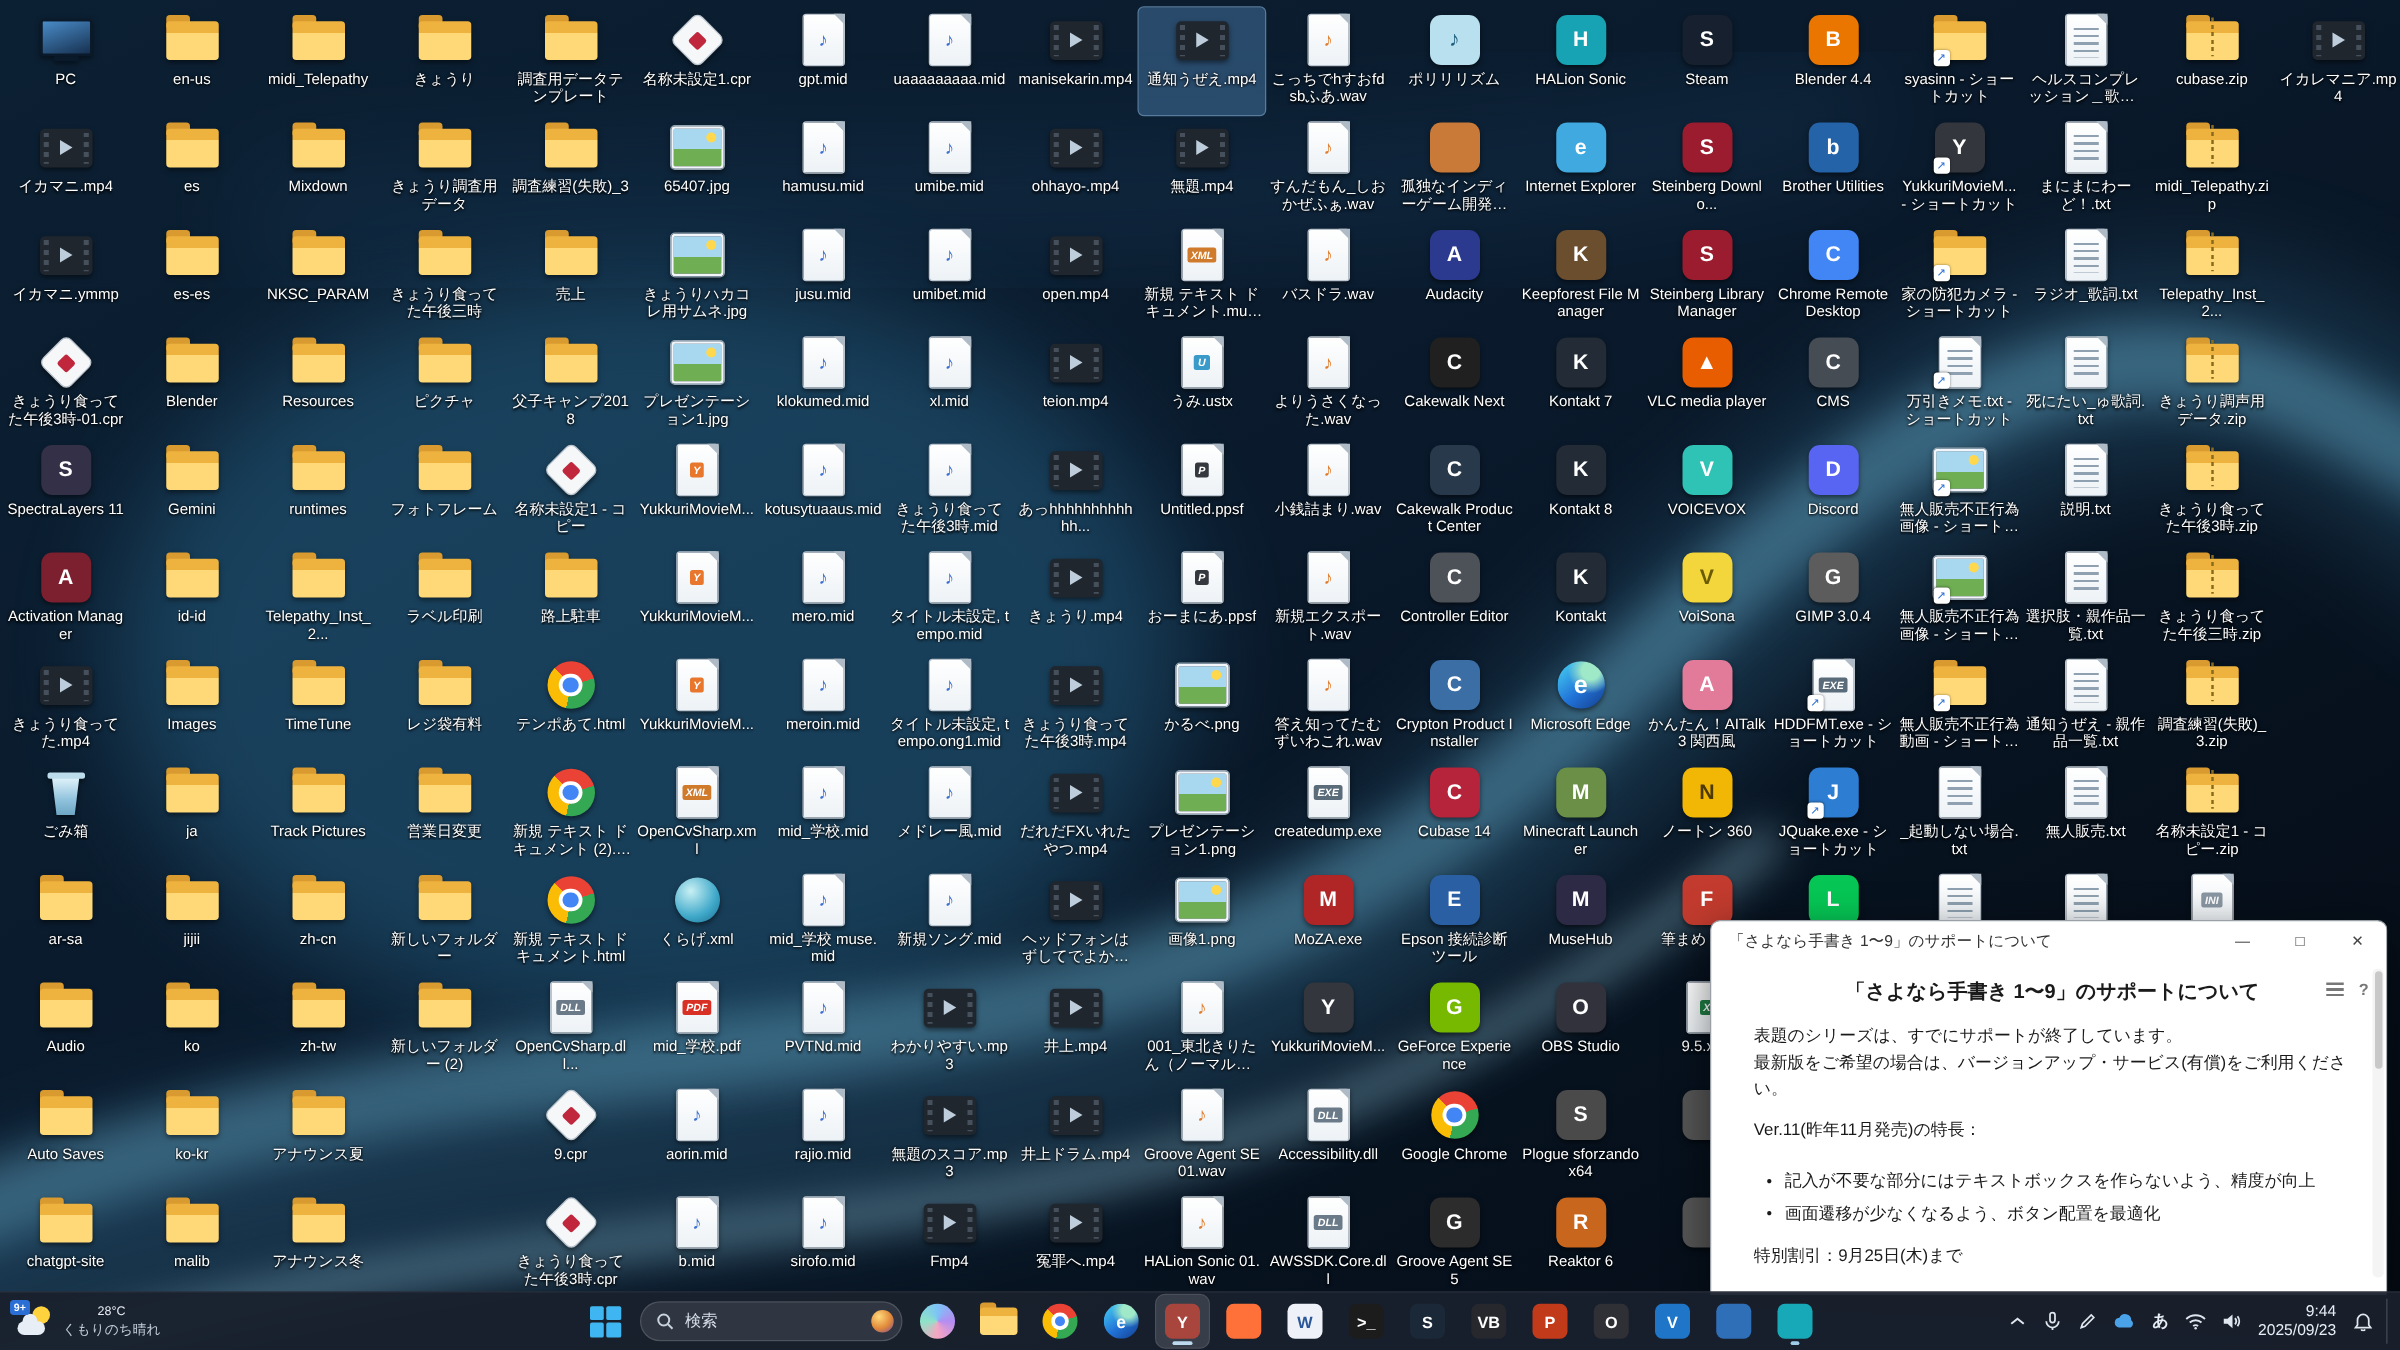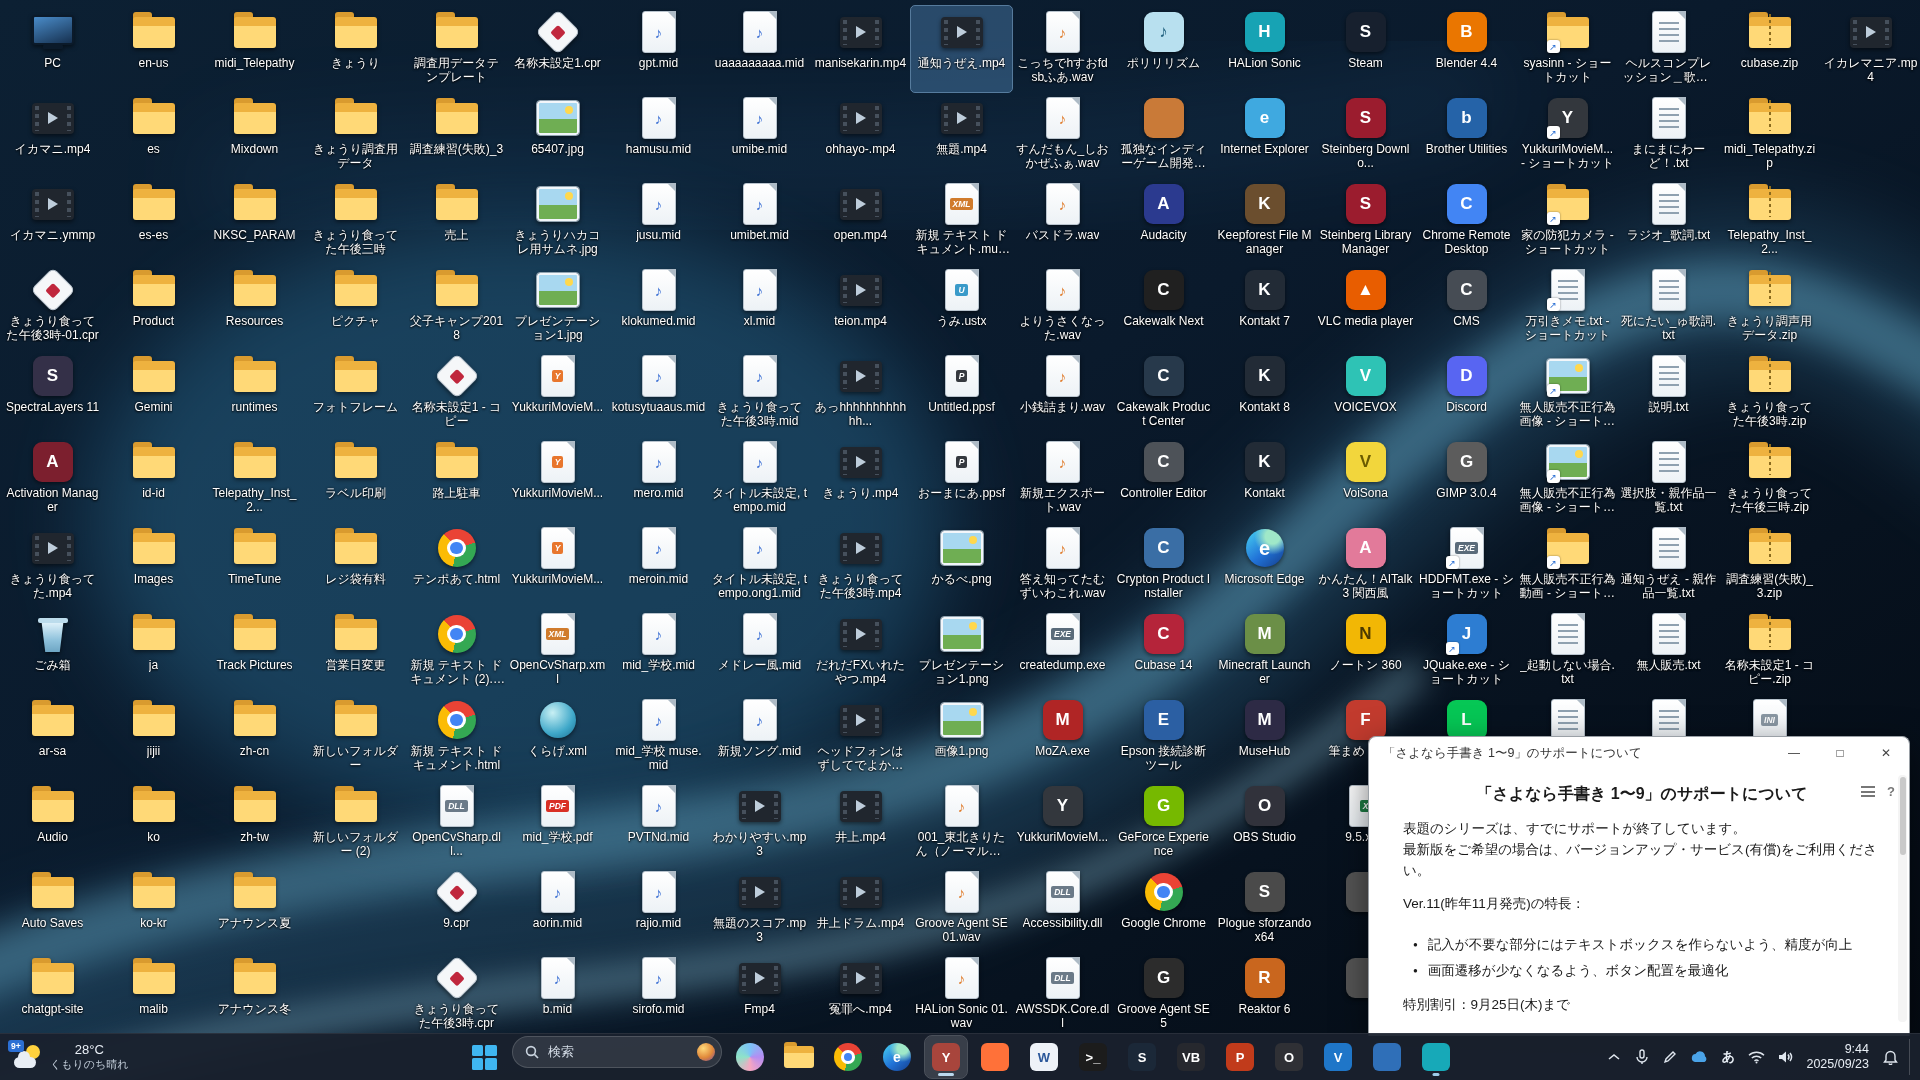--- a/index.html
+++ b/index.html
@@ -100,23 +100,23 @@
       border-top:1px solid rgba(255,255,255,.07);display:flex;align-items:center;color:#e8eef5}
   button{border:0;background:transparent;padding:0;font:inherit;color:inherit}
   #weather{position:absolute;left:4px;display:flex;align-items:center;gap:8px;padding:3px 10px;border-radius:6px}
   .w-ic{position:relative;width:28px;height:26px}
   .w-sun{position:absolute;right:2px;top:1px;width:14px;height:14px;border-radius:50%;background:#ffd23e}
   .w-cloud{position:absolute;left:0;bottom:2px;width:22px;height:11px;border-radius:8px;background:#e8eef5}
   .w-cloud::before{content:"";position:absolute;left:4px;top:-6px;width:12px;height:12px;border-radius:50%;background:#e8eef5}
   .w-badge{position:absolute;left:-6px;top:-4px;background:#2b6fd4;color:#fff;font-size:8.5px;font-weight:bold;
       padding:1px 3px;border-radius:3px}
   .w-txt{display:flex;flex-direction:column;line-height:14px}
-  .w-temp{font-size:13px}
+  .w-temp{font-size:10px}
   .w-cond{font-size:11px;color:#c2cdd9}
-  #tb-center{position:absolute;left:50%;transform:translateX(-50%);display:flex;gap:7px}
+  #tb-center{position:absolute;left:50%;transform:translateX(-50%);display:flex;align-items:center;gap:7px}
   .tb-btn{width:42px;height:42px;border-radius:7px;display:flex;align-items:center;justify-content:center;position:relative}
   .tb-btn.focused{background:rgba(255,255,255,.14);outline:1px solid rgba(255,255,255,.22)}
   .tb-btn.running::after{content:"";position:absolute;bottom:2px;left:50%;transform:translateX(-50%);
       width:7px;height:3px;border-radius:2px;background:#9ecbe8}
   .tb-btn.focused.running::after{width:16px;background:#bcd9ee}
   .win{width:25px;height:25px;display:grid;grid-template-columns:1fr 1fr;grid-template-rows:1fr 1fr;gap:2.5px}
   .win i{background:#3fb6f1;border-radius:1.5px}
   #search{width:210px;height:32px;border-radius:16px;background:rgba(255,255,255,.10);
       border:1px solid rgba(255,255,255,.15);display:flex;align-items:center;gap:9px;padding:0 6px 0 12px;
       font-size:13px;color:#d6dee8}
@@ -259,21 +259,21 @@
         <div class="cell">
           <span class="icw">
             <span class="i-folder"></span>
           </span>
           <div class="lbl">es-es</div>
         </div>
         <div class="cell">
           <span class="icw">
             <span class="i-folder"></span>
           </span>
-          <div class="lbl">Product</div>
+          <div class="lbl">Blender</div>
         </div>
         <div class="cell">
           <span class="icw">
             <span class="i-folder"></span>
           </span>
           <div class="lbl">Gemini</div>
         </div>
         <div class="cell">
           <span class="icw">
             <span class="i-folder"></span>

